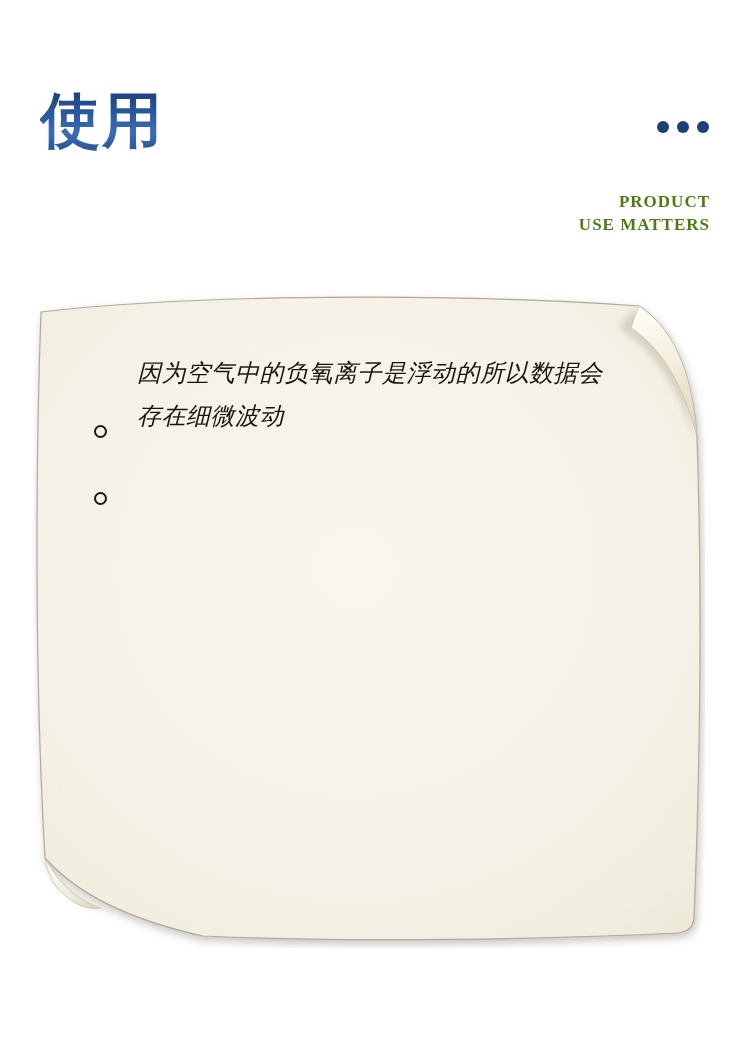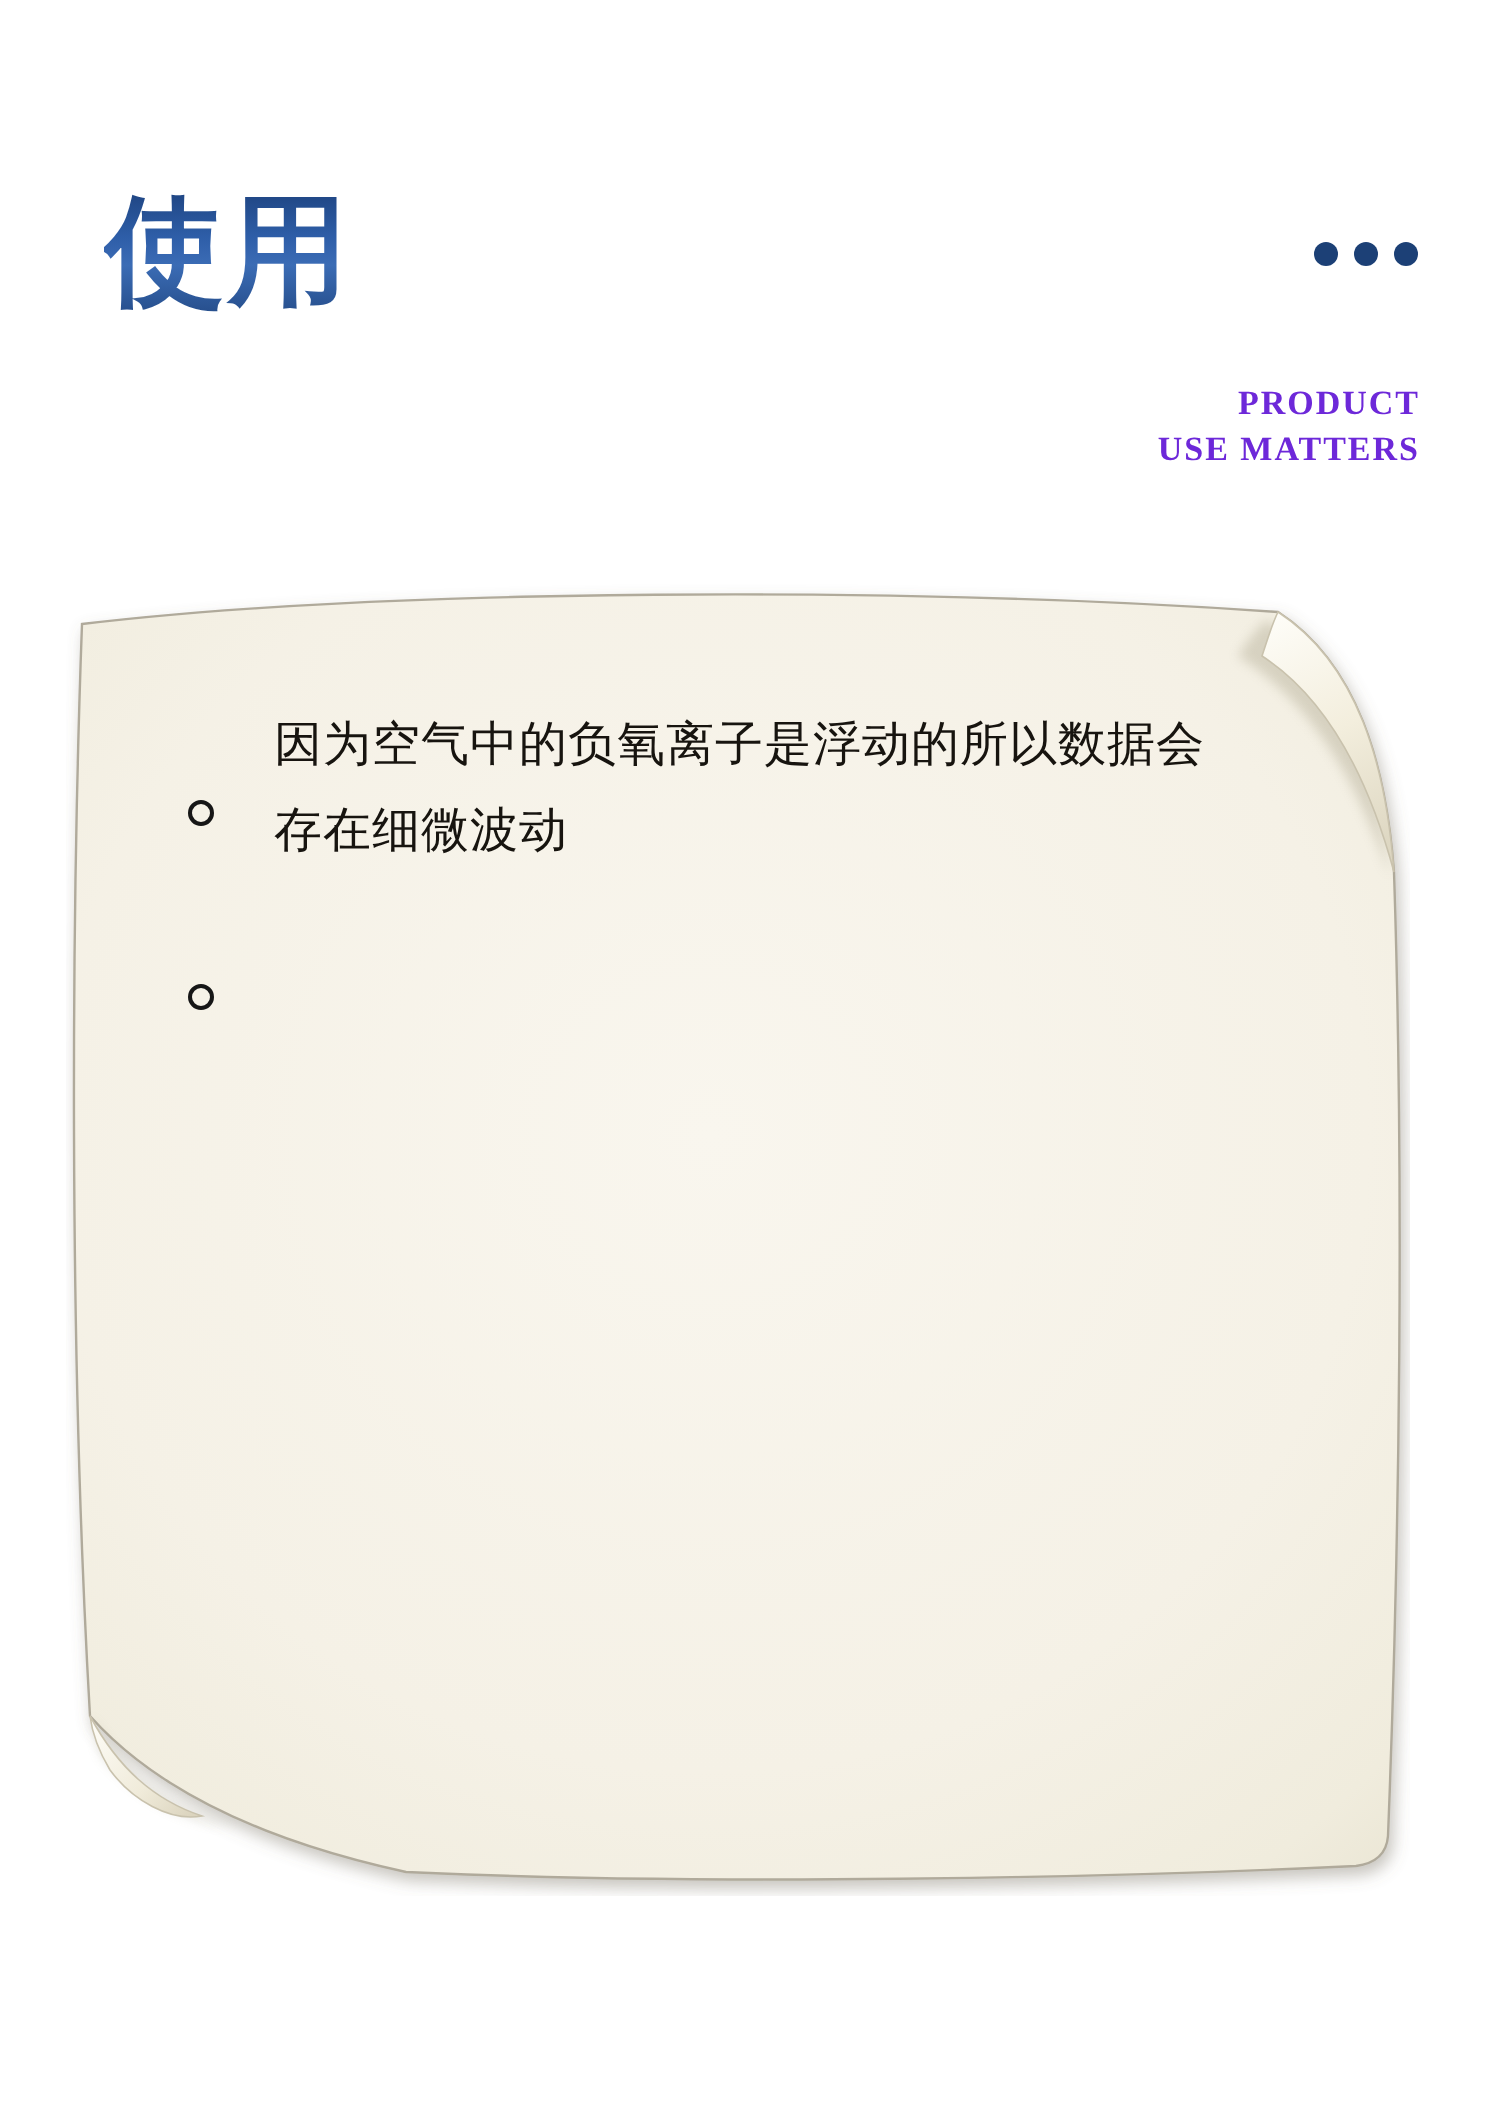--- a/index.html
+++ b/index.html
@@ -8,53 +8,53 @@
     position:relative;
     background:#ffffff;
     font-family:"Liberation Serif","DejaVu Serif",serif;
     overflow:hidden;
   }
 
   
   .hero { position:absolute; inset:0; }
 
   .page-title {
-    position:absolute; left:52px; top:82px;
+    position:absolute; left:40px; top:82px;
     font-size:60px; line-height:87px; font-weight:900;
     letter-spacing:2px;
     color:#24518f;
-    font-family:Liberation Sans, sans-serif;
+    font-family:Liberation Mono, monospace;
   }
   @supports (-webkit-background-clip: text) {
     .page-title {
       background:linear-gradient(180deg,#16366c 0%, #2e5ea8 42%, #3b6cb5 58%, #1c4078 100%);
       -webkit-background-clip:text; background-clip:text;
       -webkit-text-fill-color:transparent;
     }
   }
   .page-title span { display:block; }
 
   .dots { position:absolute; top:121px; right:41px; display:flex; gap:8px; }
   .dot { width:12px; height:12px; border-radius:50%; background:#1c4076; }
 
   .subtitle-en {
     position:absolute; top:190px; right:40px;
-    text-align:right; color:#6d28d9;
+    text-align:right; color:#4d7c0f;
     font-size:17px; line-height:23px; font-weight:700;
     letter-spacing:1px;
   }
   .subtitle-en span { display:block; }
 
   
   .paper { position:absolute; left:33px; top:288px; width:672px; height:660px; }
   .paper svg { position:absolute; left:0; top:0; width:672px; height:660px; display:block; }
 
   .paper-content { position:absolute; left:0; top:0; width:100%; padding:64px 40px 0 61px; }
 
-  .note-row { display:flex; align-items:center; margin-bottom:31px; }
+  .note-row { display:flex; align-items:flex-end; margin-bottom:31px;font-style:italic; }
   .bullet {
     flex:none; width:13px; height:13px;
     border:2.6px solid #161616; border-radius:50%;
     margin-top:23px; background:transparent;
   }
   .note-text {
     margin-left:30px; width:478px;
     font-size:24px; line-height:43px; color:#17140f;
     letter-spacing:0.5px;
   }

